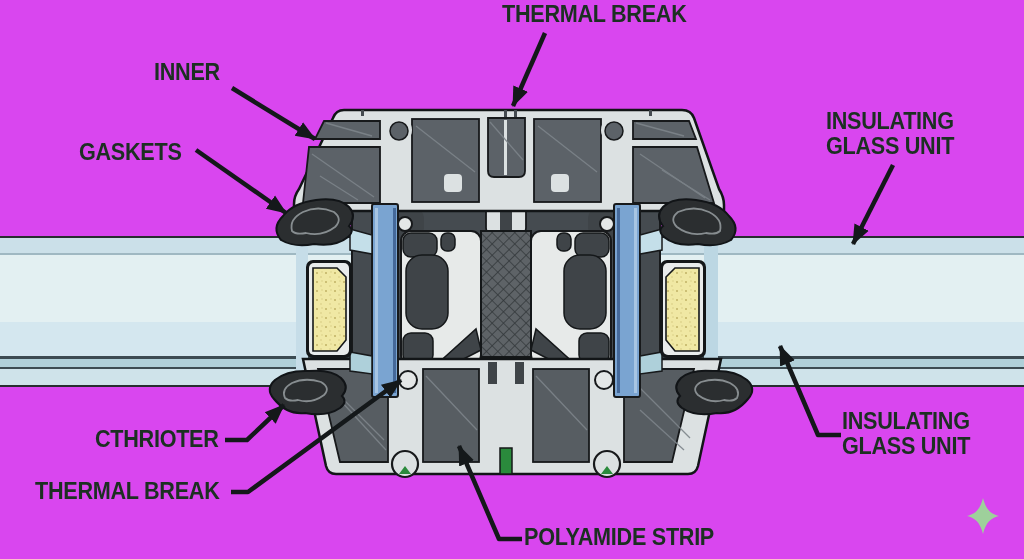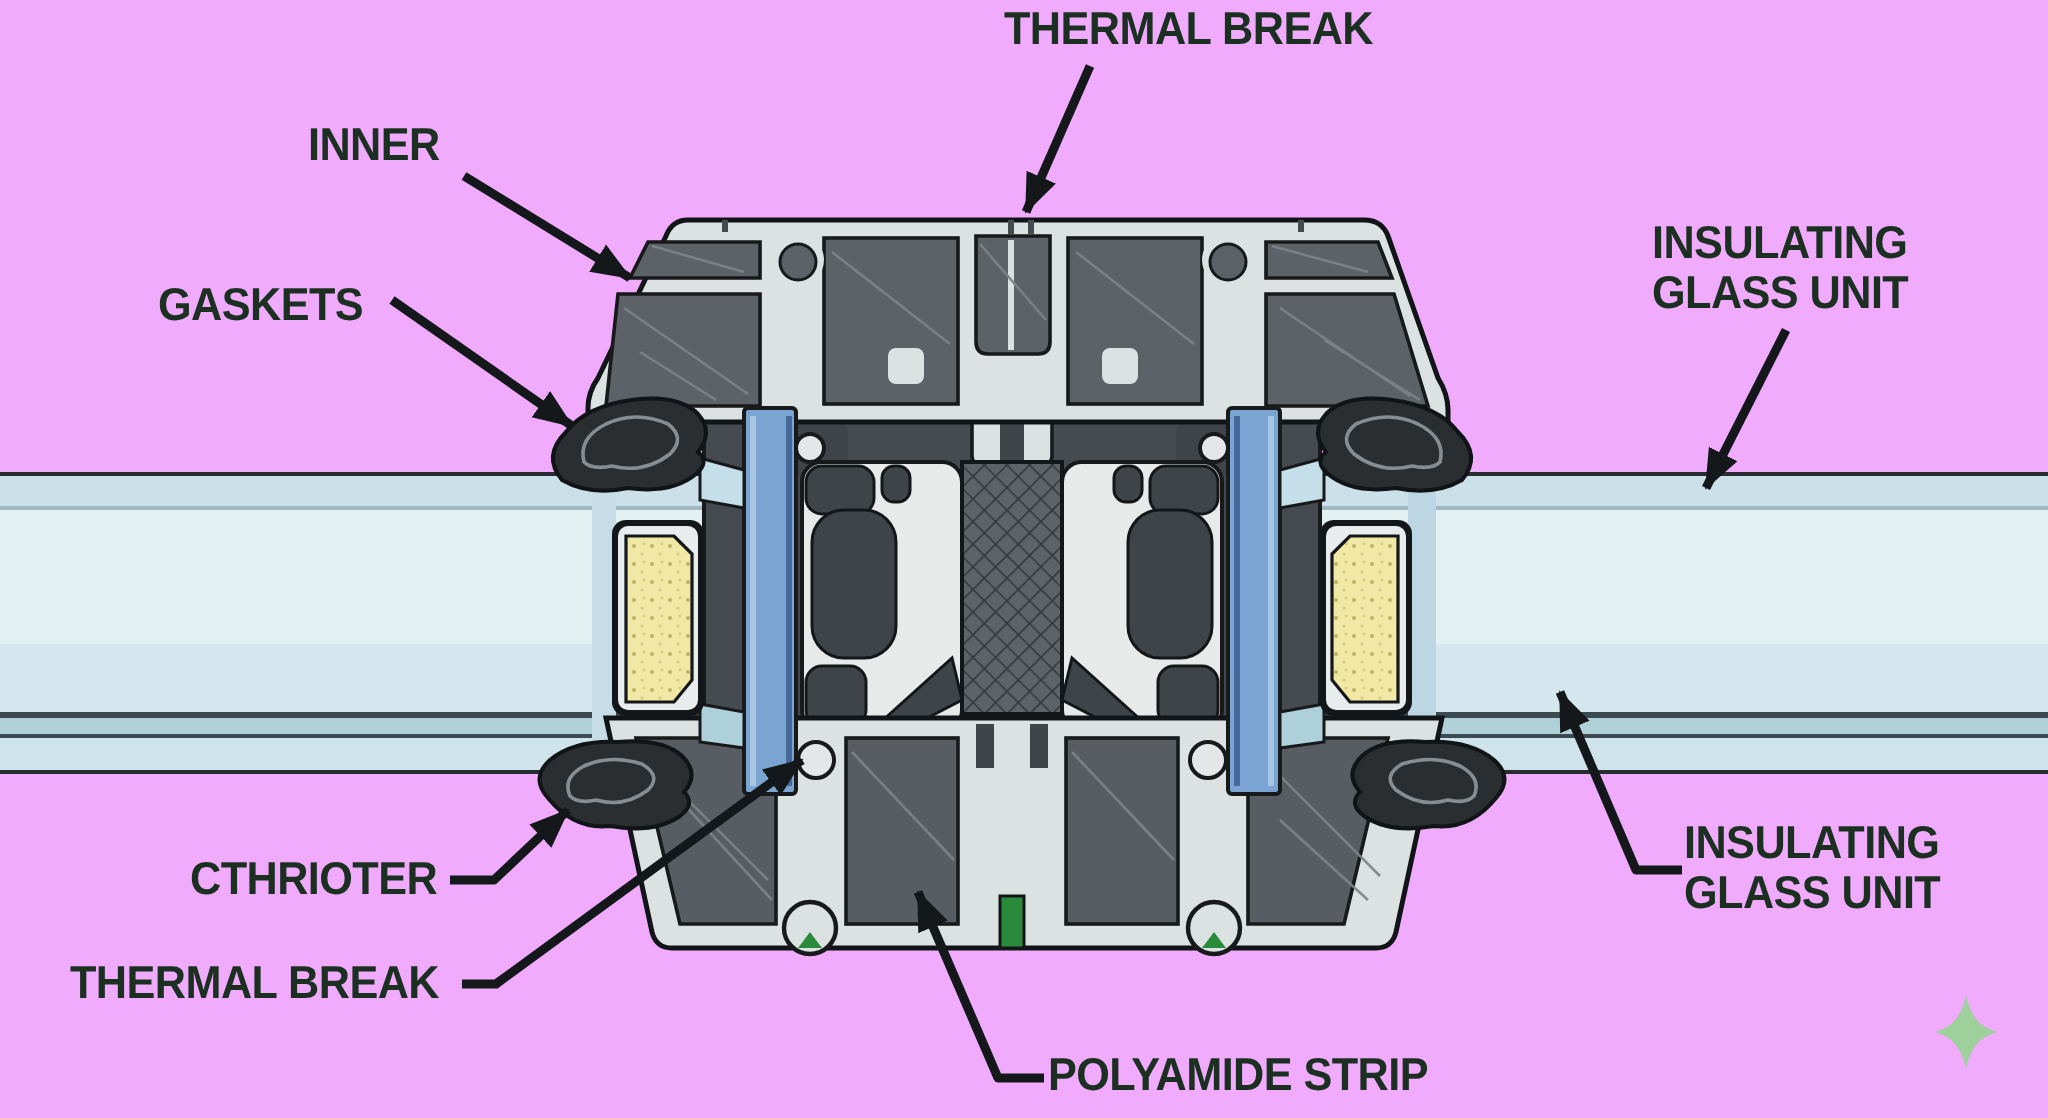--- a/index.html
+++ b/index.html
@@ -1,18 +1,18 @@
 <!DOCTYPE html>
 <html><head>
 <meta charset="utf-8">
 <style>
   html,body{margin:0;padding:0;background:#222;}
   .stage{
     position:relative;width:1024px;height:559px;overflow:hidden;
-    background:#f0abfc;
+    background:#d946ef;
     font-family:"Liberation Sans",sans-serif;
   }
   .stage svg{position:absolute;left:0;top:0;}
   .lbl{
     position:absolute;
     font-weight:700;font-size:23px;line-height:25px;
     color:#1c3022;letter-spacing:-0.3px;white-space:nowrap;
     transform:scaleX(0.94);transform-origin:left top;
   }
 </style>

